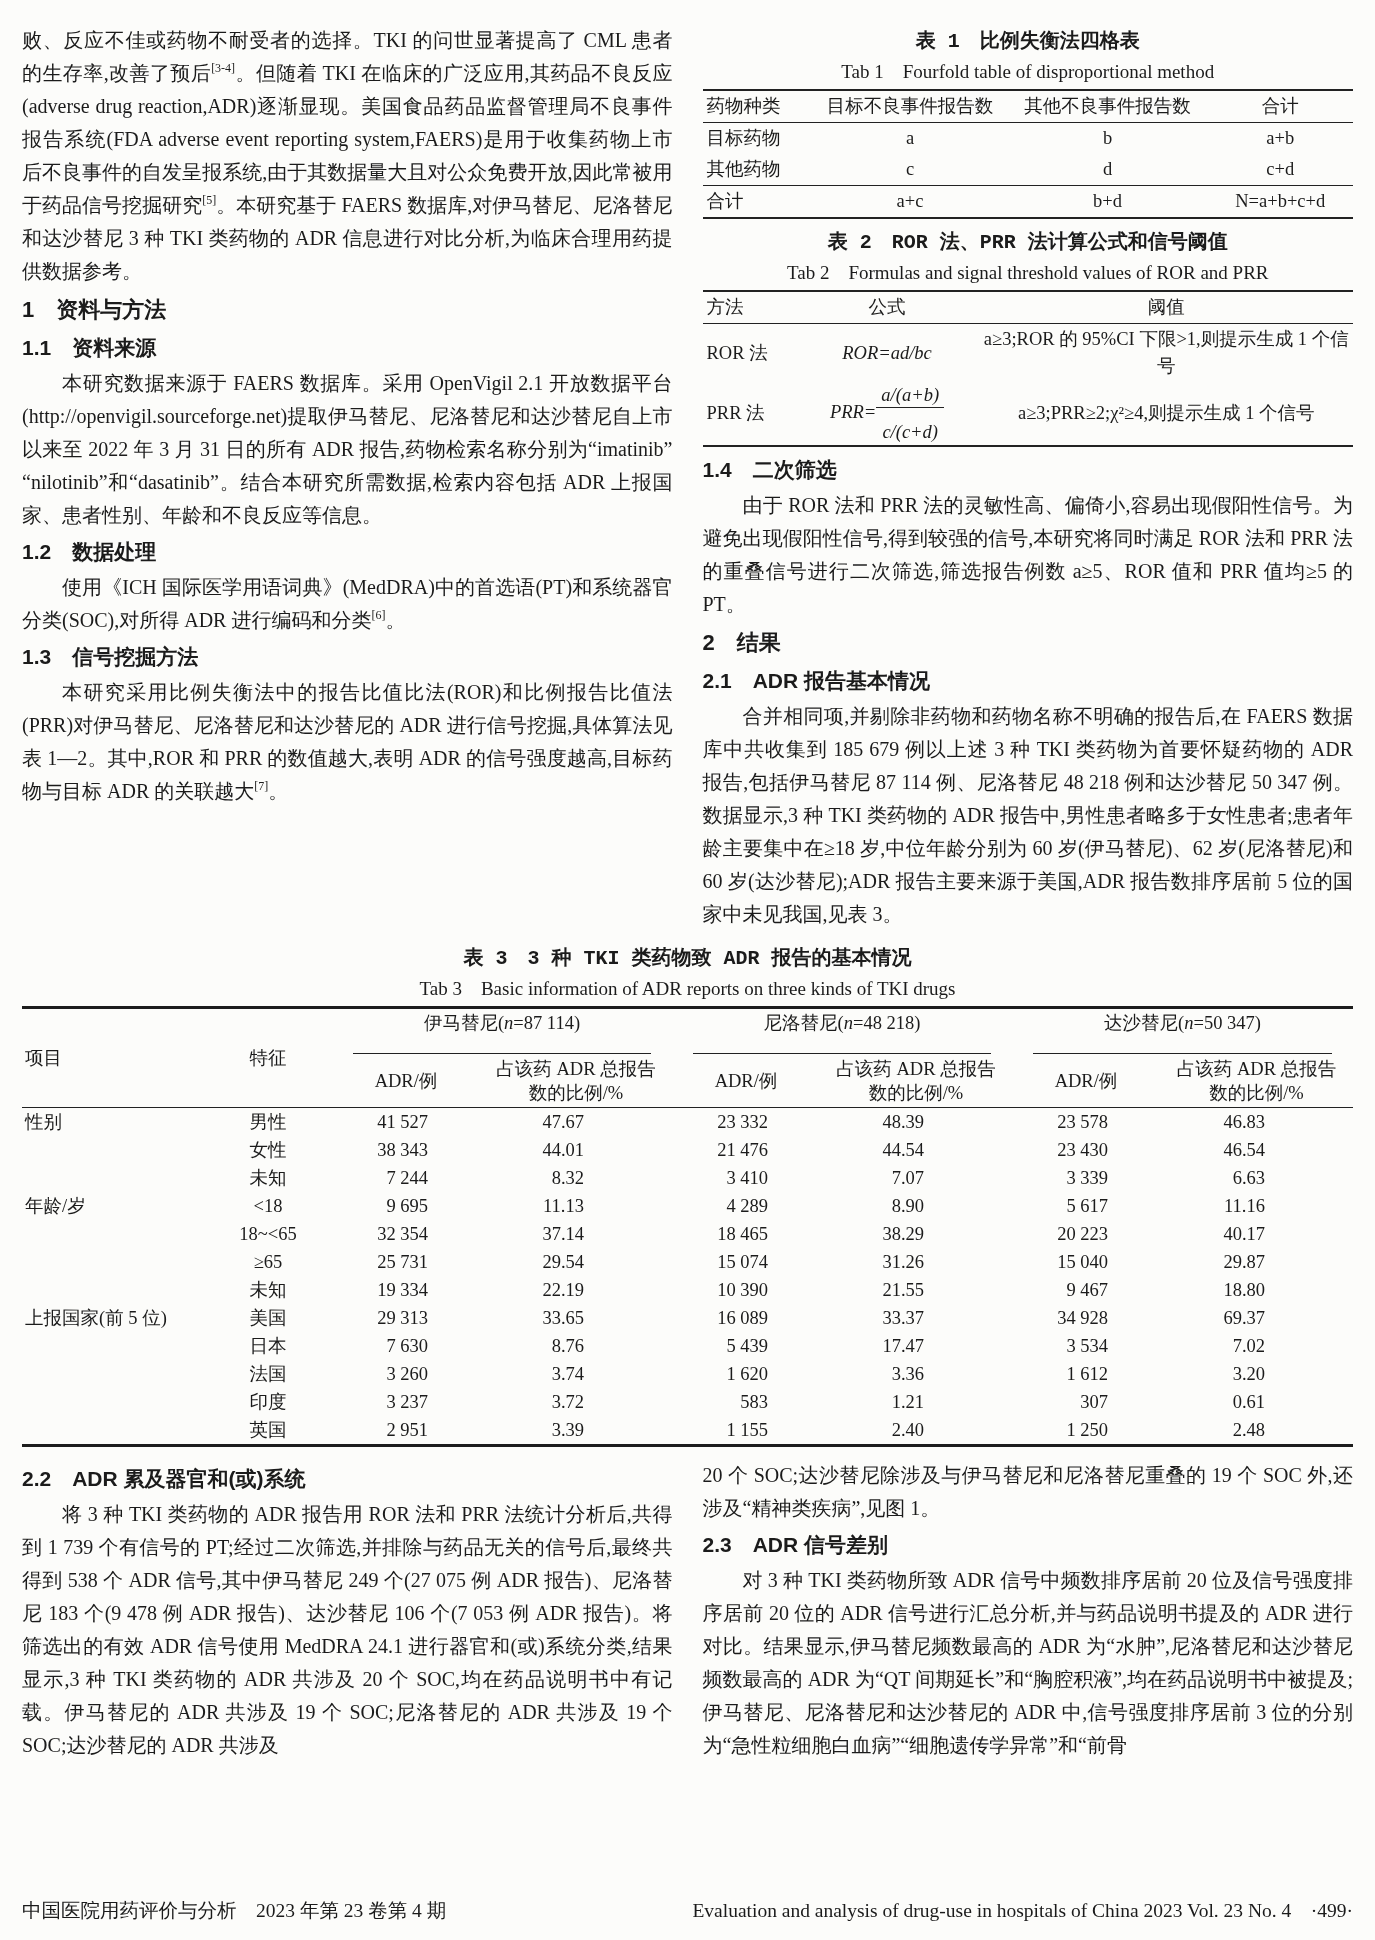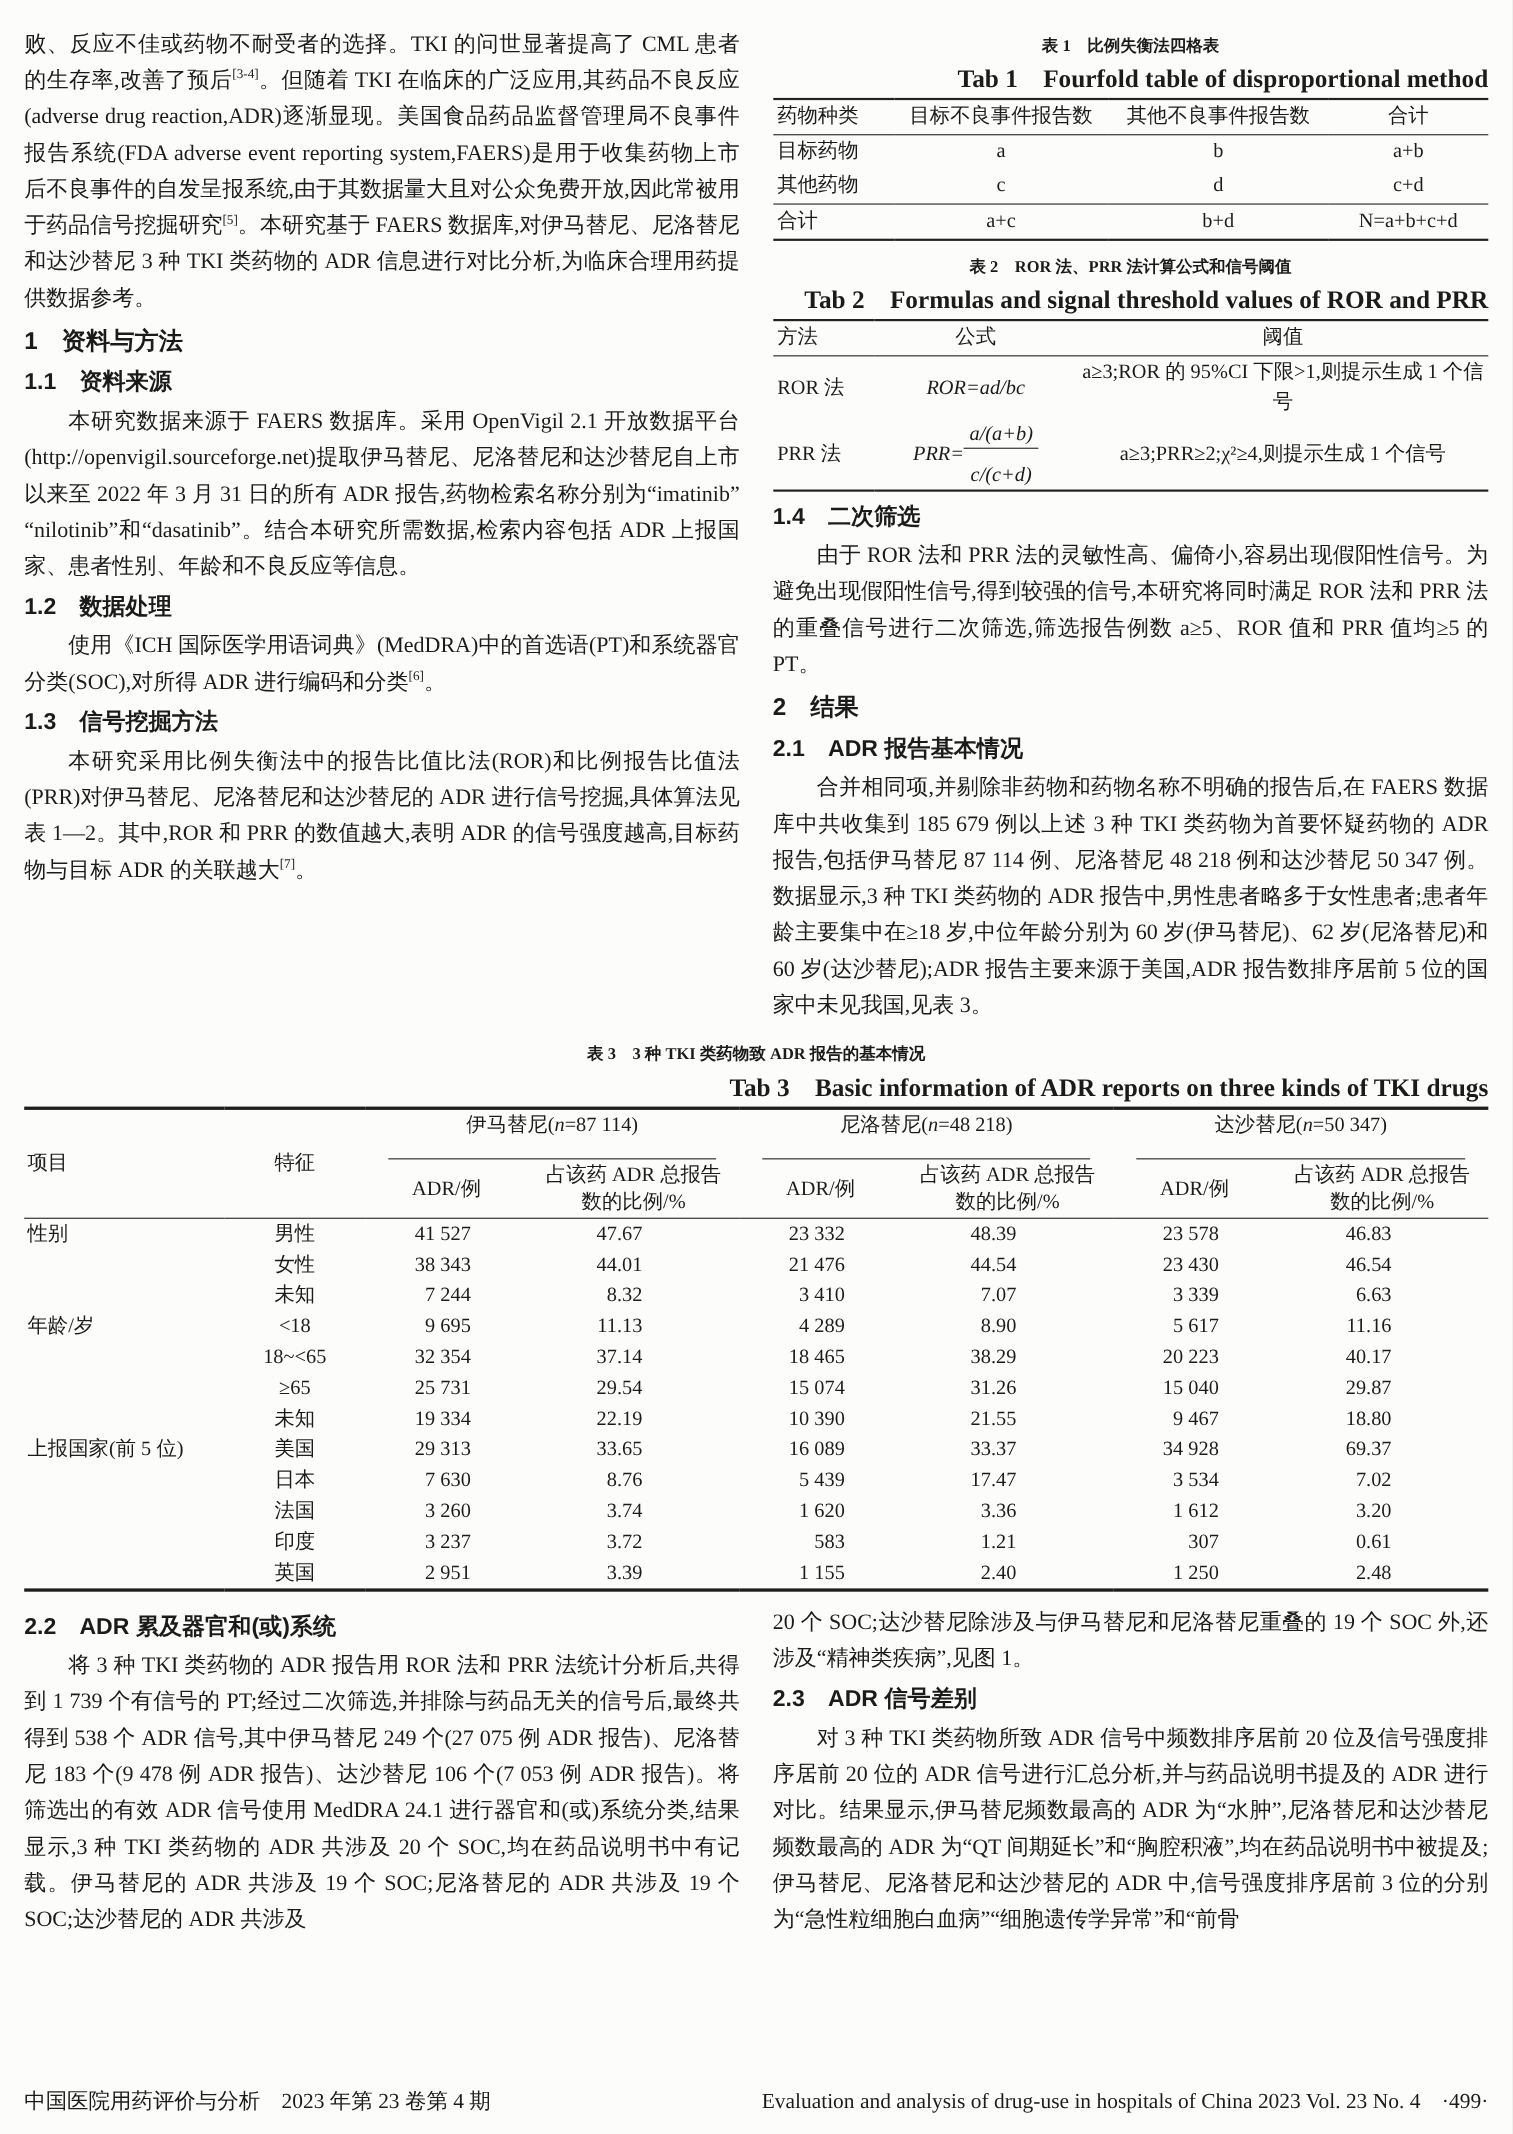--- a/index.html
+++ b/index.html
@@ -11,23 +11,23 @@
   }
   .cols{display:flex;gap:30px;}
   .col{flex:1 1 0;min-width:0;}
   p.body{font-size:20px;line-height:33px;text-align:justify;margin:0;text-indent:2em;}
   p.noindent{text-indent:0;}
   sup{font-size:12px;line-height:0;}
   .h-major{font-family:"Liberation Sans","DejaVu Sans",sans-serif;font-weight:bold;
     font-size:22px;line-height:36px;margin:4px 0 2px;}
   .h-minor{font-family:"Liberation Sans","DejaVu Sans",sans-serif;font-weight:bold;
     font-size:21px;line-height:34px;margin:3px 0 2px;}
-  .cap-zh{text-align:center;font-family:Liberation Serif, serif;
-    font-weight:bold;font-size:15px;line-height:28px;margin:4px 0 0;}
-  .cap-en{text-align:right;font-weight:bold;font-size:23px;line-height:27px;margin:2px 0 4px;
+  .cap-zh{text-align:center;font-family:Liberation Mono, monospace;
+    font-weight:bold;font-size:20px;line-height:28px;margin:4px 0 0;}
+  .cap-en{text-align:center;font-weight:normal;font-size:19px;line-height:27px;margin:2px 0 4px;
     font-family:"Liberation Serif","DejaVu Serif",serif;}
   table{width:100%;border-collapse:collapse;table-layout:fixed;}
   .tbl{border-top:2.5px solid #222;border-bottom:2.5px solid #222;font-size:18.5px;}
   .tbl th,.tbl td{font-weight:normal;padding:2px 4px;line-height:27px;vertical-align:middle;}
   .tbl thead th{border-bottom:1px solid #222;margin-top:26px;}
   .ct{text-align:center;} .lt{text-align:left;}
   #t1 .total td{border-top:1px solid #222;}
   .formula{font-style:italic;}
   .frac{display:inline-flex;flex-direction:column;vertical-align:middle;line-height:22px;font-style:italic;gap:12px;}
   .frac .fr-num{border-bottom:1.2px solid #222;padding:0 5px 1px;}

